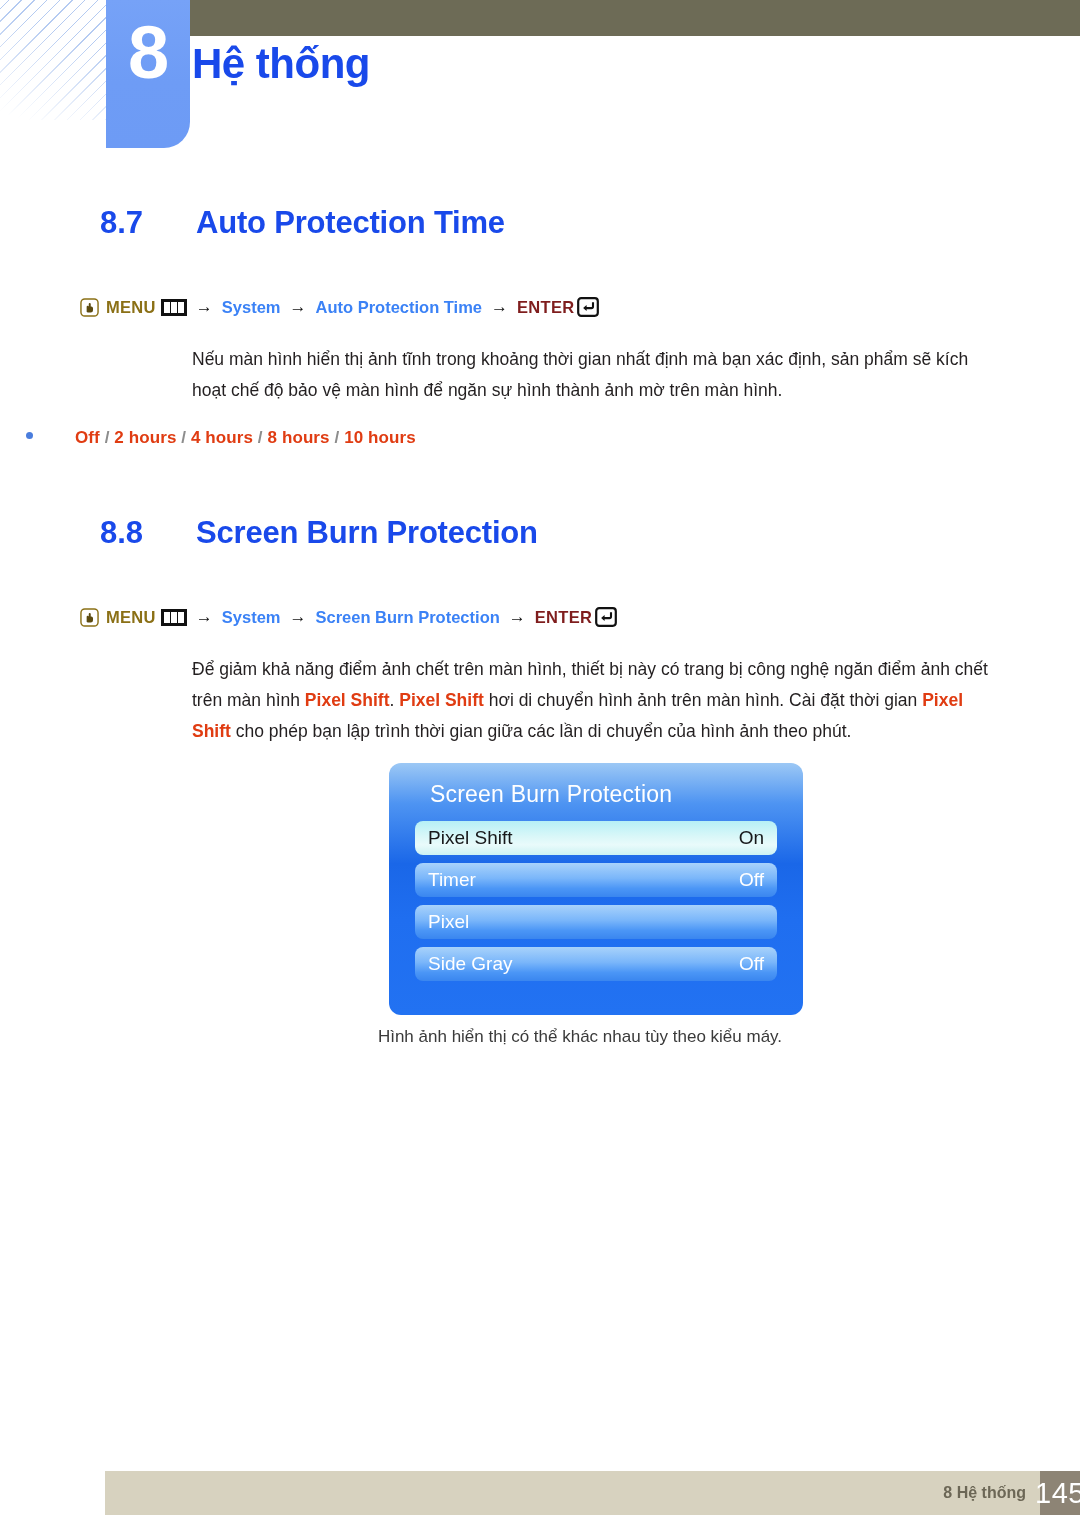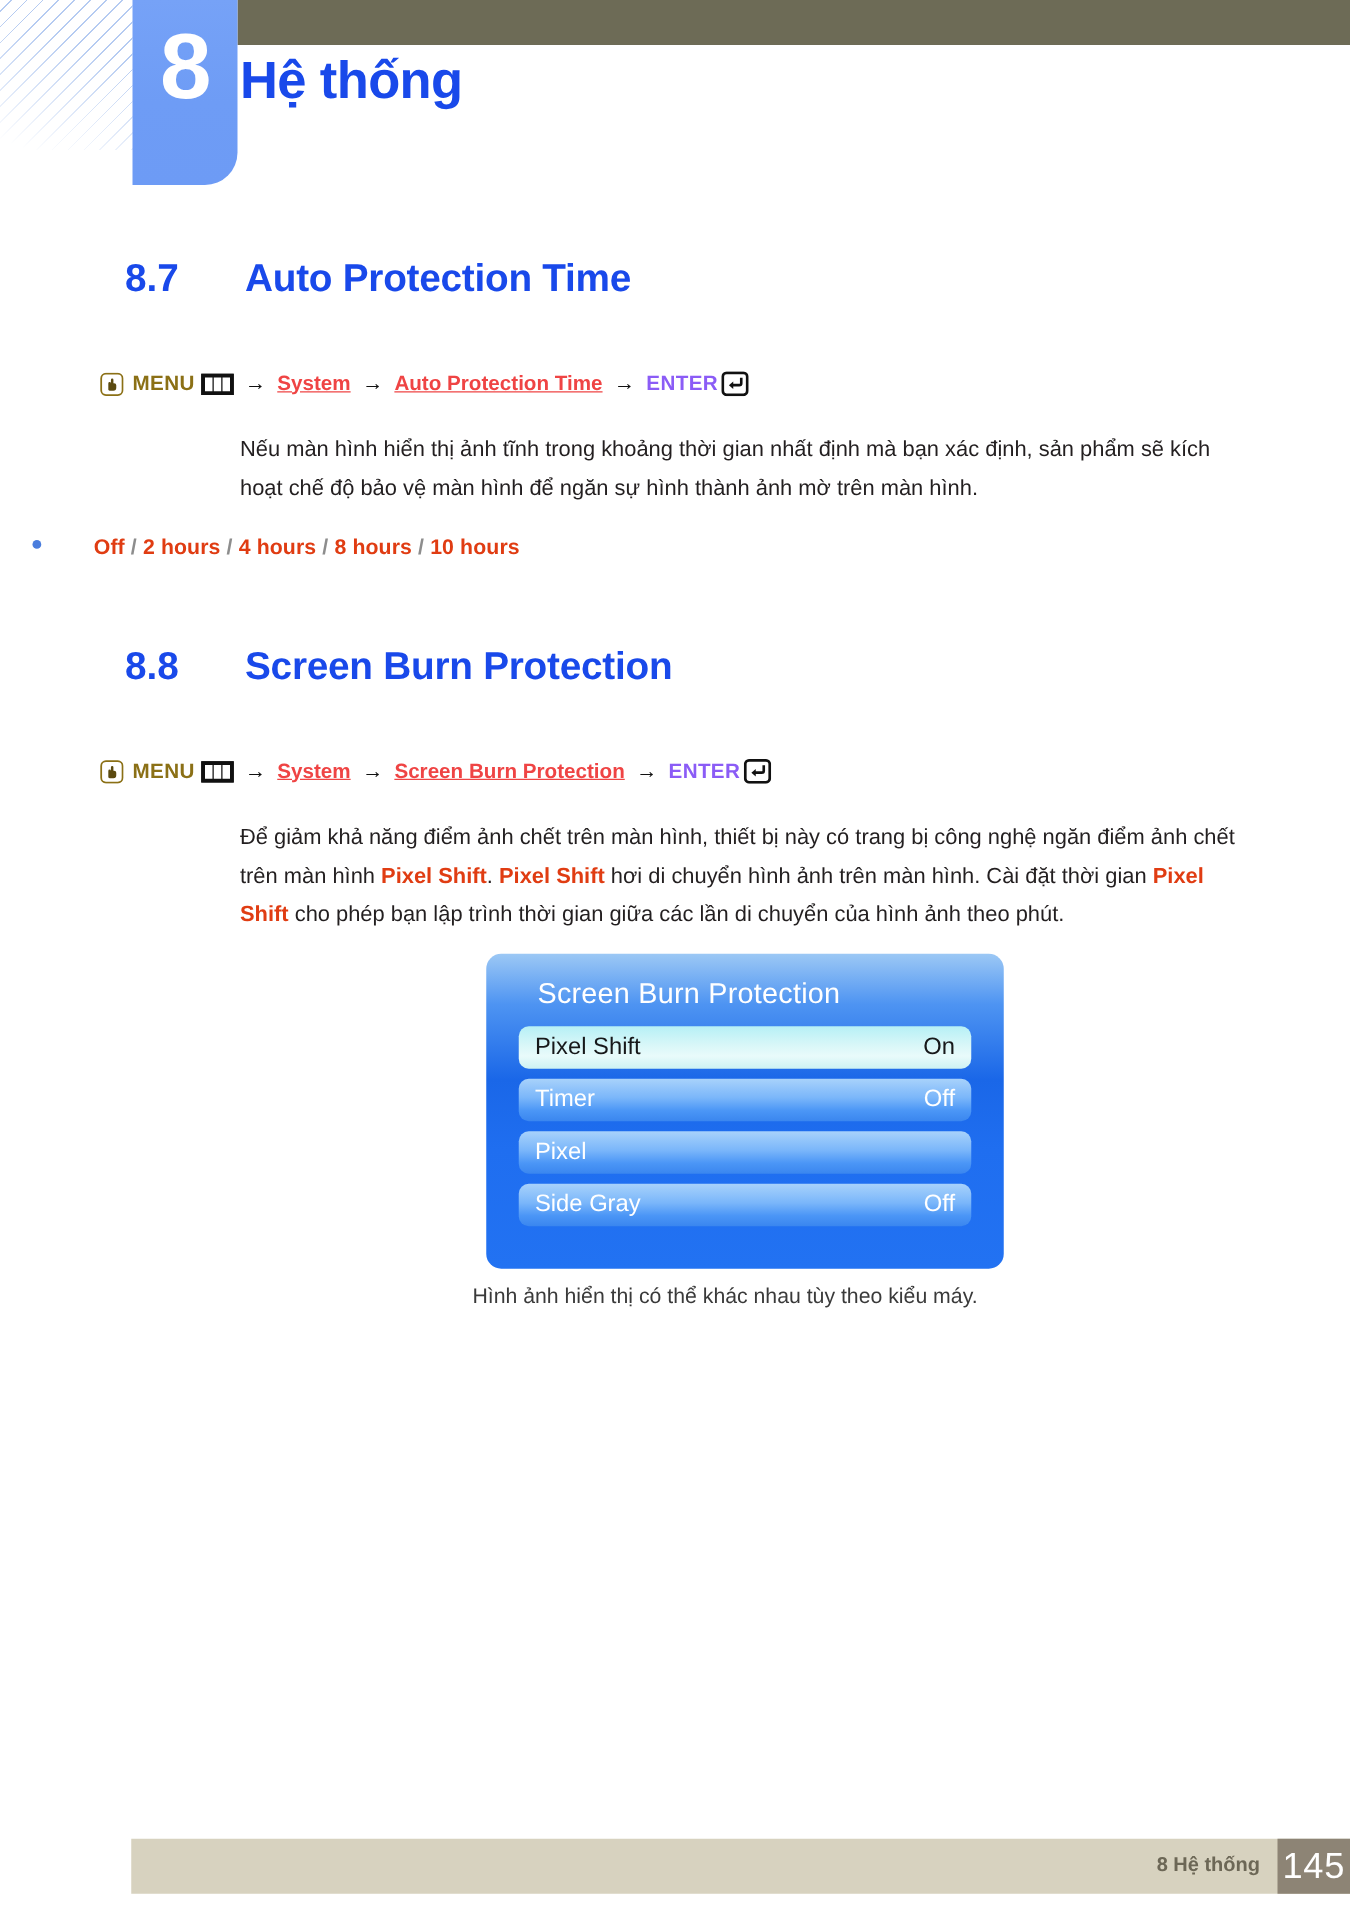--- a/index.html
+++ b/index.html
@@ -113,26 +113,25 @@
     font-size: 16.5px;
     font-weight: bold;
     white-space: nowrap;
   }
   .bc-menu-word {
     color: #8b7016;
     margin-left: 7px;
     letter-spacing: 0.3px;
   }
   .bc-enter-word {
-    color: #8b5cf6;
+    color: #7f1d1d;
     letter-spacing: 0.3px;
   }
   .bc-item {
-    color: #ef4444;
-    text-decoration: underline;
+    color: #3b82f6;
   }
   .bc-arrow {
     color: #111111;
     margin: 0 9px;
     font-weight: normal;
     font-size: 17px;
   }
 
   .icon-hand {
     width: 19px;
@@ -274,21 +273,21 @@
     align-items: center;
     justify-content: flex-end;
   }
   .footer-label {
     color: #6c6756;
     font-size: 16px;
     font-weight: bold;
     margin-right: 14px;
   }
   .footer-page {
-    width: 58px;
+    width: 40px;
     height: 44px;
     background: #8d8475;
     color: #ffffff;
     font-size: 29px;
     display: flex;
     align-items: center;
     justify-content: center;
     letter-spacing: 0.5px;
   }
 </style>

